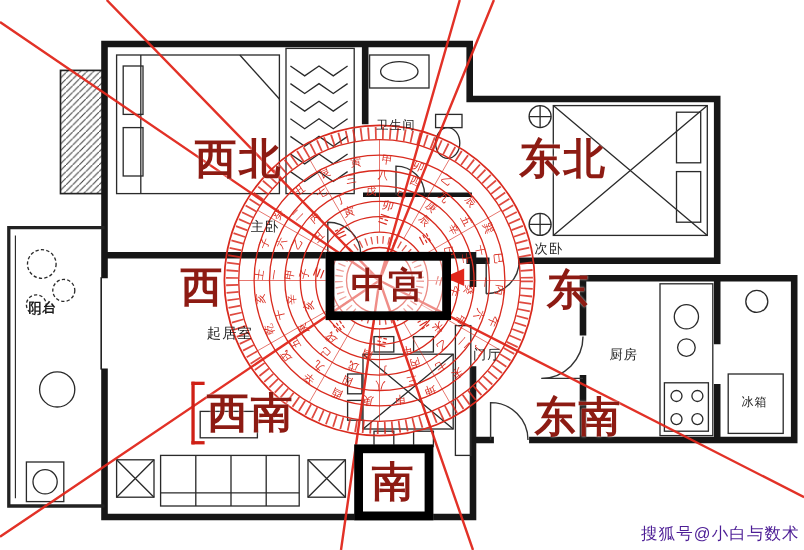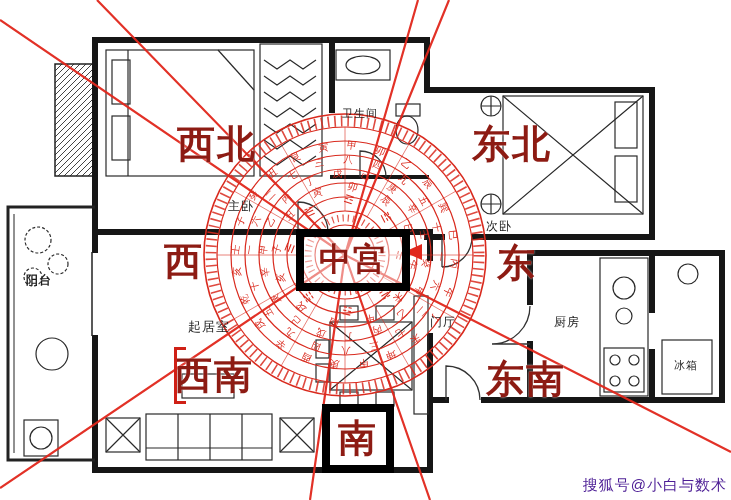--- a/index.html
+++ b/index.html
@@ -16,21 +16,21 @@
   .dir{
     position:absolute;z-index:6;color:#8d1b13;font-weight:bold;font-size:38px;
     letter-spacing:2px;white-space:nowrap;text-shadow:0 0 2px rgba(255,255,255,.85);
   }
   .dir.box{
     border:8px solid #000000;background:rgba(255,255,255,.45);padding:1px 8px;font-family:Liberation Serif, serif;
   }
   .dir.center-box{
     font-size:32px;text-align:center;
   }
-  .dir.bracket{position:absolute;}
+  .dir.bracket{position:absolute;padding-left:14px;}
   .dir.bracket::before{
     content:"";position:absolute;left:0;top:-3px;bottom:-3px;width:9px;
     border:3px solid #cf2016;border-right:none;
   }
   .watermark{
     position:absolute;z-index:8;right:4px;top:476px;font-size:15px;color:#4c1d95;
     letter-spacing:1px;text-shadow:0 0 3px #ffffff,0 0 3px #ffffff;
   }
   
   text.ringtext{fill:#d92a1e;font-family:"DejaVu Sans",sans-serif;}
@@ -195,21 +195,21 @@
       <text class="ringtext ring-e"><textPath href="#ringPathE">☰☱☲☳☴☵☶☷</textPath></text>
     </g>
 
     <polygon points="404,252 422,244 422,260" fill="#e1271c"></polygon>
   </svg>
 
   <div class="roomlbl" style="left:228px;top:198px;">主卧</div>
   <div class="roomlbl small" style="left:342px;top:106px;">卫生间</div>
   <div class="roomlbl" style="left:486px;top:218px;">次卧</div>
   <div class="roomlbl" style="left:26px;top:272px;font-weight:bold;">阳台</div>
-  <div class="roomlbl" style="left:188px;top:294px;font-size:13px;margin-top:24px;">起居室</div>
+  <div class="roomlbl" style="left:188px;top:294px;font-size:13px;">起居室</div>
   <div class="roomlbl" style="left:430px;top:314px;">门厅</div>
   <div class="roomlbl" style="left:554px;top:314px;font-family:Liberation Mono, monospace;">厨房</div>
   <div class="roomlbl small" style="left:674px;top:358px;">冰箱</div>
 
   <div class="dir" style="left:177px;top:119px;">西北</div>
   <div class="dir" style="left:472px;top:119px;">东北</div>
   <div class="dir" style="left:164px;top:236px;">西</div>
   <div class="dir box center-box" style="left:296px;top:229px;width:82px;">中宫</div>
   <div class="dir" style="left:497px;top:238px;">东</div>
   <div class="dir bracket" style="left:174px;top:350px;">西南</div>

